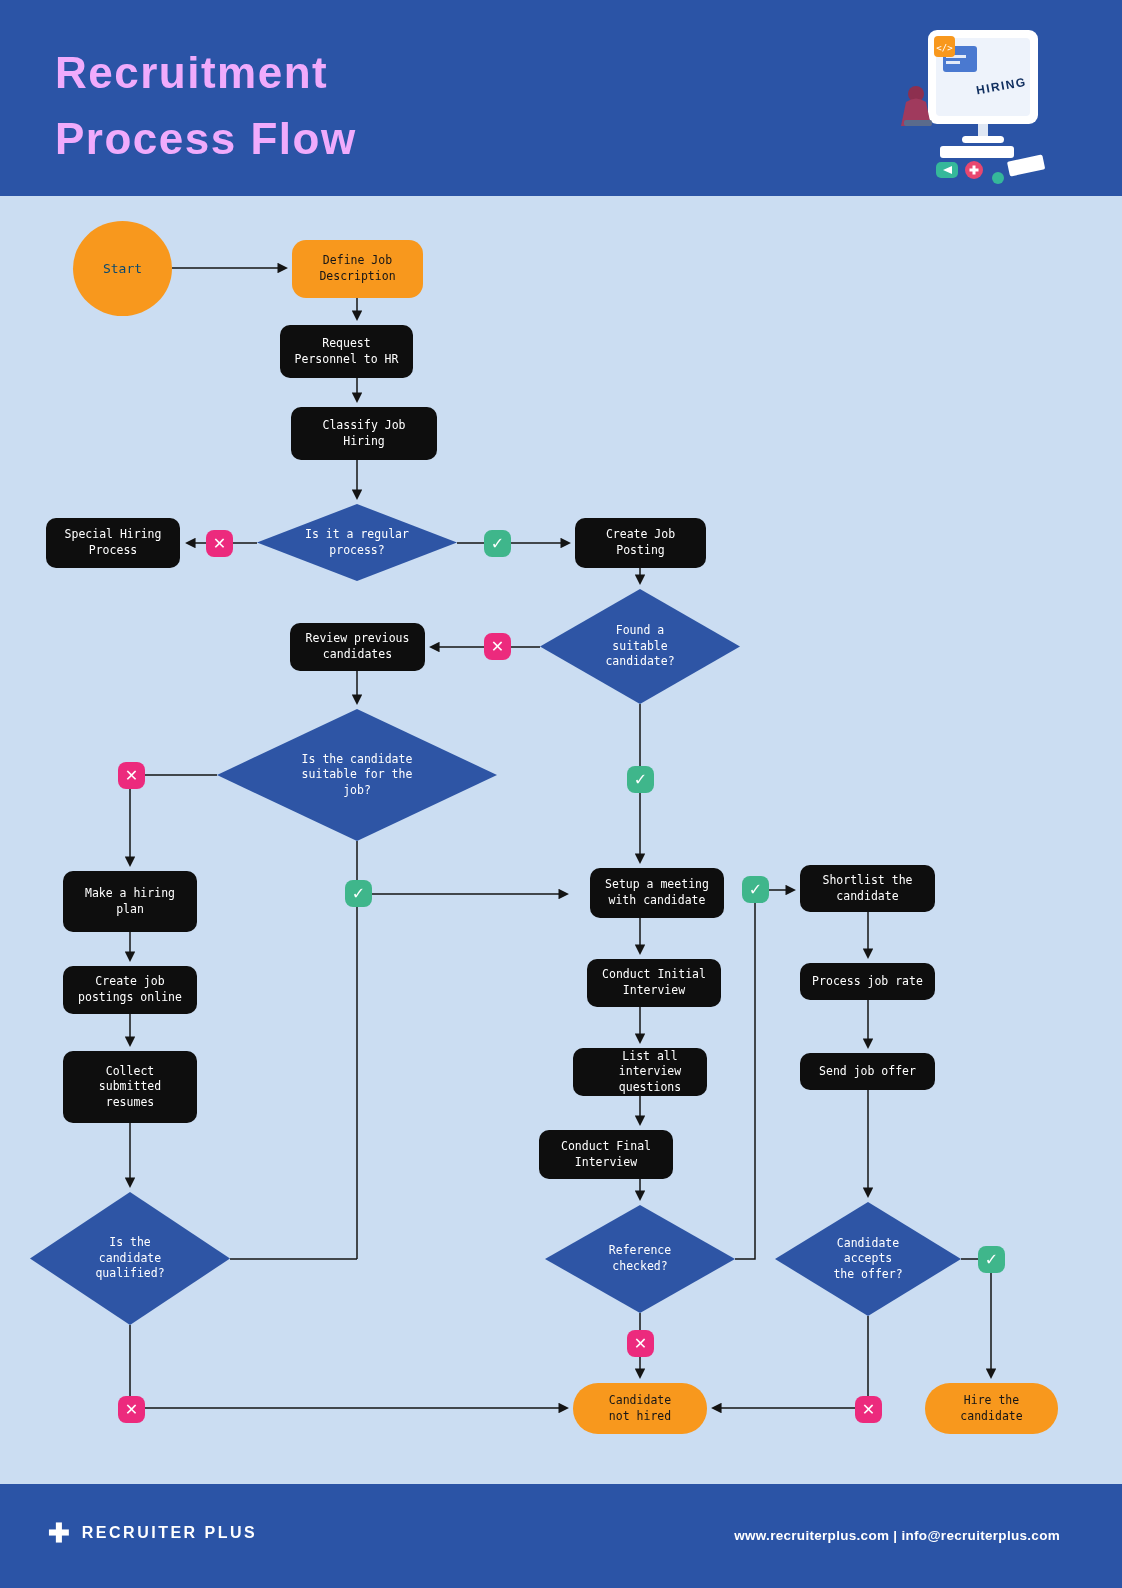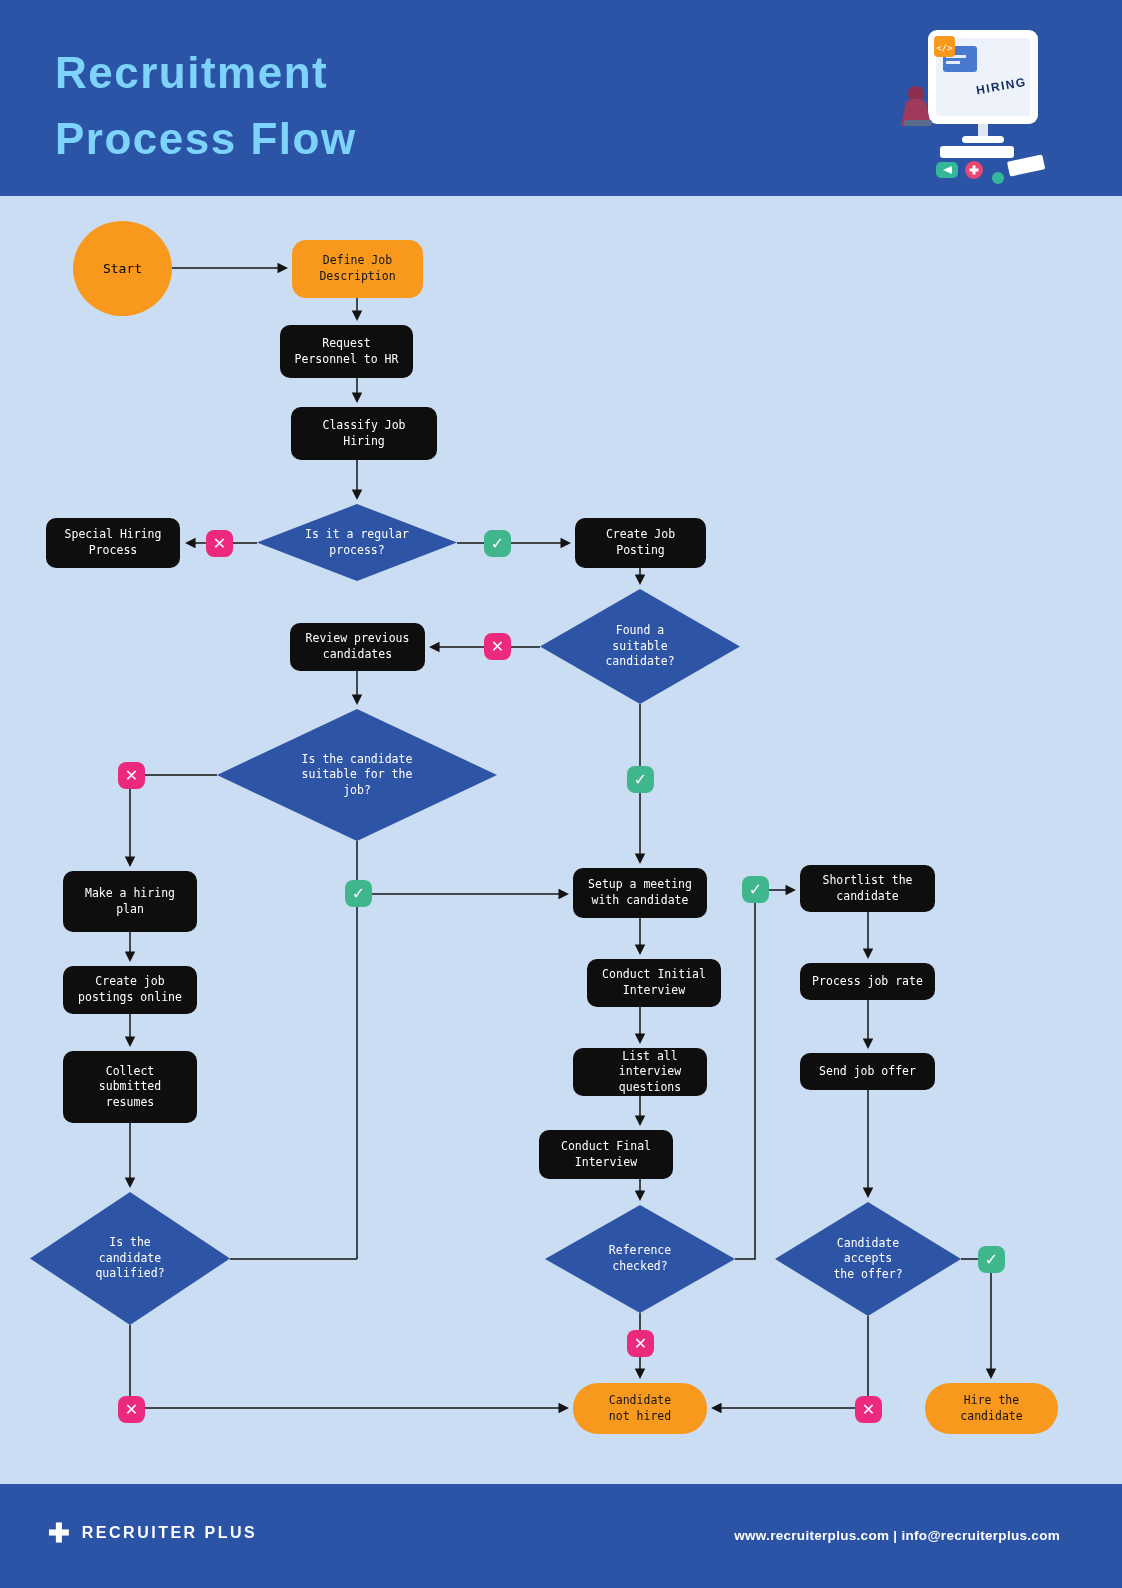--- a/index.html
+++ b/index.html
@@ -5,38 +5,38 @@
   html,body { margin:0; padding:0; background:#9fb6d6; }
   .page {
     position:relative; width:1122px; height:1588px; overflow:hidden;
     background:#CBDDF2; font-family:"Liberation Sans", sans-serif;
     margin:0 auto;
   }
   
   .banner { position:absolute; left:0; width:100%; background:#2B54A6; }
   .header { top:0; height:196px; }
   .footer { bottom:0; height:104px; }
-  .title { position:absolute; left:55px; top:40px; color:#7dd3fc; }
+  .title { position:absolute; left:55px; top:40px; color:#f0abfc; }
   .title div { font-size:44px; font-weight:bold; letter-spacing:1.5px; line-height:1.5; }
   .brand { position:absolute; left:48px; top:36px; color:#ffffff; display:flex; align-items:center; gap:12px; }
   .brand .plus-glyph { font-size:26px; font-weight:bold; line-height:1; }
   .brand .brand-text { font-size:16px; font-weight:bold; letter-spacing:2.5px; }
   .contact { position:absolute; right:62px; top:44px; color:#ffffff; font-size:13.5px; font-weight:bold; letter-spacing:0.3px; }
 
   
   .connectors { position:absolute; left:0; top:0; z-index:1; }
   .node {
     position:absolute; z-index:2; display:flex; align-items:center; justify-content:center;
     text-align:center; white-space:pre-line; box-sizing:border-box; padding:4px;
     font-family:"DejaVu Sans Mono", monospace; font-size:11.5px; line-height:1.35;
   }
   .black  { background:#0E0E0E; color:#ffffff; border-radius:10px; }
   .orange { background:#F8981D; color:#151517; border-radius:14px; }
   .pill   { border-radius:25px; }
-  .circle { background:#F8981D; color:#000000; border-radius:50%; font-size:13px; }
+  .circle { background:#F8981D; color:#0c4a6e; border-radius:50%; font-size:13px; }
   .diamond{
     background:#2E55A5; color:#ffffff;
     clip-path:polygon(50% 0,100% 50%,50% 100%,0 50%);
     padding:10px 26px;
   }
   .badge {
     position:absolute; z-index:3; width:27px; height:27px; border-radius:8px;
     display:flex; align-items:center; justify-content:center;
     color:#ffffff; font-size:16px; font-weight:bold; font-family:"DejaVu Sans", sans-serif;
   }
@@ -142,21 +142,21 @@
   <div class="node black" style="left:63px;  top:871px; width:134px; height:61px;">Make a hiring
 plan</div>
   <div class="node black" style="left:63px;  top:966px; width:134px; height:48px;">Create job
 postings online</div>
   <div class="node black" style="left:63px;  top:1051px; width:134px; height:72px;">Collect
 submitted
 resumes</div>
   <div class="node diamond" style="left:30px;  top:1192px; width:200px; height:133px;">Is the
 candidate
 qualified?</div>
-  <div class="node black" style="left:573px; top:868px; width:134px; height:50px;">Setup a meeting
+  <div class="node black" style="left:590px; top:868px; width:134px; height:50px;">Setup a meeting
 with candidate</div>
   <div class="node black" style="left:573px; top:959px; width:134px; height:48px;margin-left:14px;">Conduct Initial
 Interview</div>
   <div class="node black" style="left:573px; top:1048px; width:134px; height:48px;padding-left:24px;">List all interview
 questions</div>
   <div class="node black" style="left:539px; top:1130px; width:134px; height:49px;">Conduct Final
 Interview</div>
   <div class="node diamond" style="left:545px; top:1205px; width:190px; height:108px;">Reference
 checked?</div>
   <div class="node black" style="left:800px; top:865px; width:135px; height:47px;">Shortlist the

